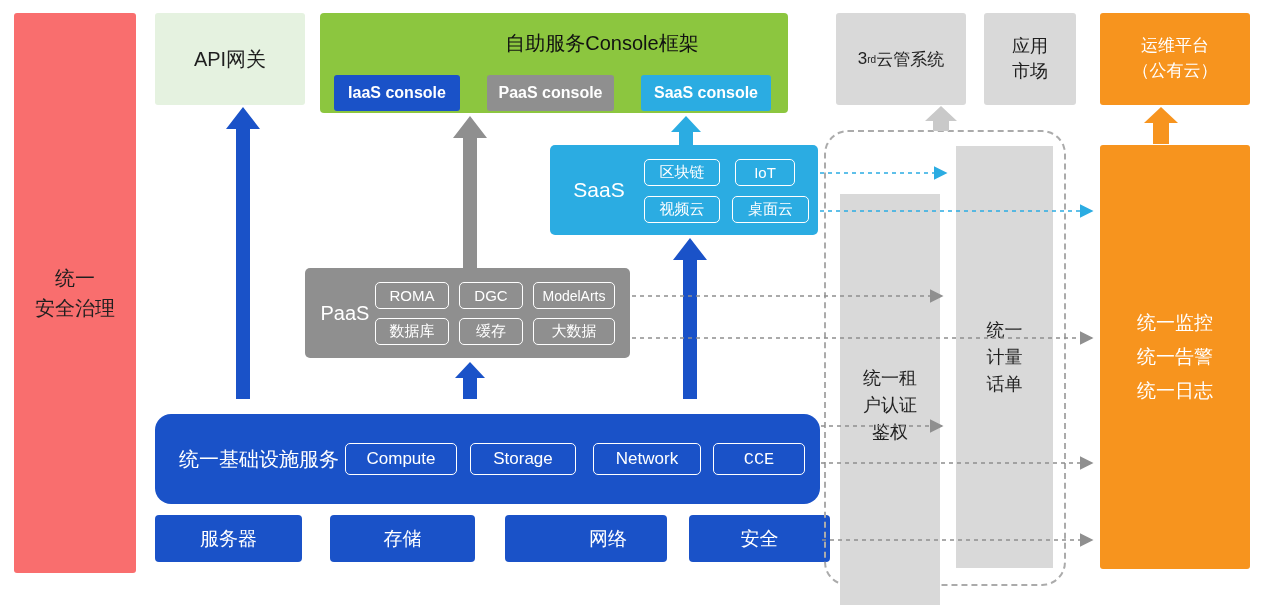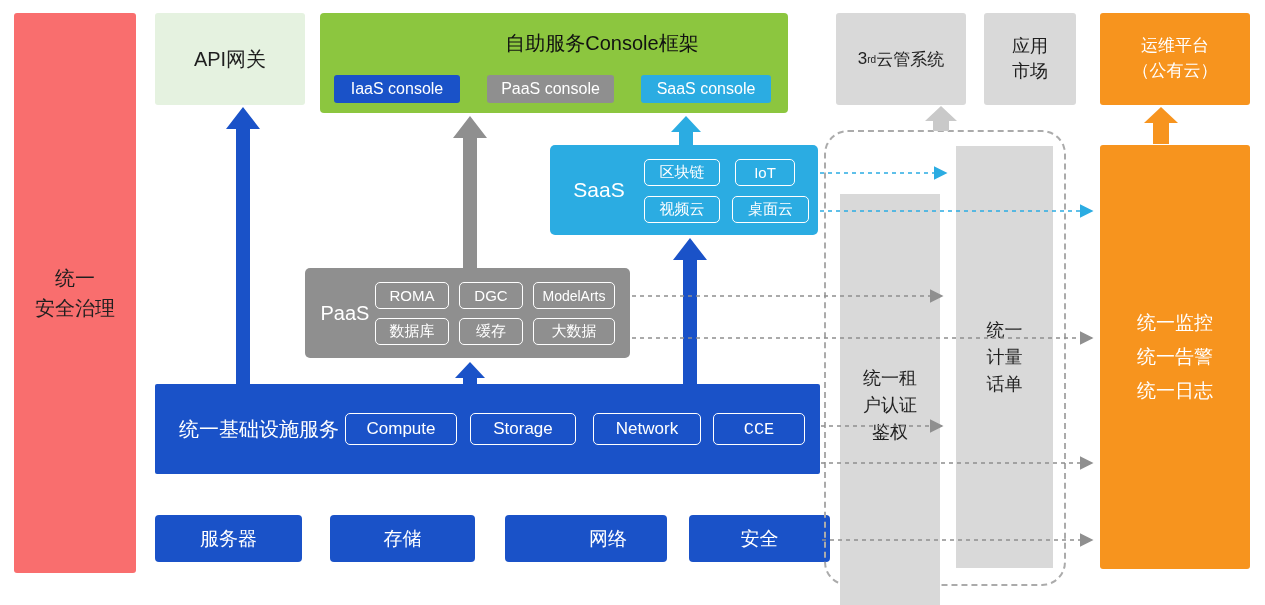--- a/index.html
+++ b/index.html
@@ -19,21 +19,21 @@
   .abs{position:absolute;}
   .center{display:flex;align-items:center;justify-content:center;text-align:center;}
   .pre{white-space:pre-line;}
 
   .security-bar{left:14px;top:13px;width:122px;height:560px;background:var(--red);
     color:var(--ink);font-size:20px;border-radius:3px;line-height:1.5;}
   .api-gateway{left:155px;top:13px;width:150px;height:92px;background:var(--light-green);
     color:var(--ink);font-size:20px;border-radius:3px;}
   .console-frame{left:320px;top:13px;width:468px;height:100px;background:var(--green);border-radius:4px;}
   .console-title{left:0;top:13px;width:100%;height:34px;color:#111;font-size:20px;font-weight:500;margin-left:48px;}
-  .console-chip{top:62px;height:28px;border-radius:3px;color:#fff;font-size:16px;}
+  .console-chip{top:62px;height:36px;border-radius:3px;color:#fff;font-size:16px;font-weight:bold;}
   .console-chip.c0{left:14px;width:126px;background:var(--blue);}
   .console-chip.c1{left:167px;width:127px;background:var(--gray);}
   .console-chip.c2{left:321px;width:130px;background:var(--light-blue);}
 
   .third-party{left:836px;top:13px;width:130px;height:92px;background:var(--light-gray);
     color:var(--ink);font-size:17px;border-radius:3px;}
   .third-party sup{font-size:10px;}
   .app-market{left:984px;top:13px;width:92px;height:92px;background:var(--light-gray);
     color:var(--ink);font-size:18px;border-radius:3px;line-height:1.4;}
   .om-platform{left:1100px;top:13px;width:150px;height:92px;background:var(--orange);
@@ -49,21 +49,21 @@
   .saas-box .s1{left:185px;top:14px;width:60px;height:27px;}
   .saas-box .s2{left:94px;top:51px;width:76px;height:27px;}
   .saas-box .s3{left:182px;top:51px;width:77px;height:27px;}
   .paas-box .p0{left:70px;top:14px;width:74px;height:27px;}
   .paas-box .p1{left:154px;top:14px;width:64px;height:27px;}
   .paas-box .p2{left:228px;top:14px;width:82px;height:27px;font-size:14px;}
   .paas-box .p3{left:70px;top:50px;width:74px;height:27px;}
   .paas-box .p4{left:154px;top:50px;width:64px;height:27px;}
   .paas-box .p5{left:228px;top:50px;width:82px;height:27px;}
 
-  .infra-box{left:155px;top:384px;width:665px;height:90px;background:var(--blue);border-radius:2px;}
+  .infra-box{left:155px;top:414px;width:665px;height:90px;background:var(--blue);border-radius:16px;}
   .infra-label{left:18px;top:0;width:172px;height:100%;color:#fff;font-size:20px;}
   .infra-box .chip{font-size:17px;height:32px;top:29px;}
   .infra-box .i0{left:190px;width:112px;}
   .infra-box .i1{left:315px;width:106px;}
   .infra-box .i2{left:438px;width:108px;text-align:right;}
   .infra-box .i3{left:558px;width:92px;font-family:Liberation Mono, monospace;}
 
   .hw{top:515px;height:47px;background:var(--blue);color:#fff;font-size:19px;border-radius:4px;}
   .hw.h0{left:155px;width:147px;}
   .hw.h1{left:330px;width:145px;}

